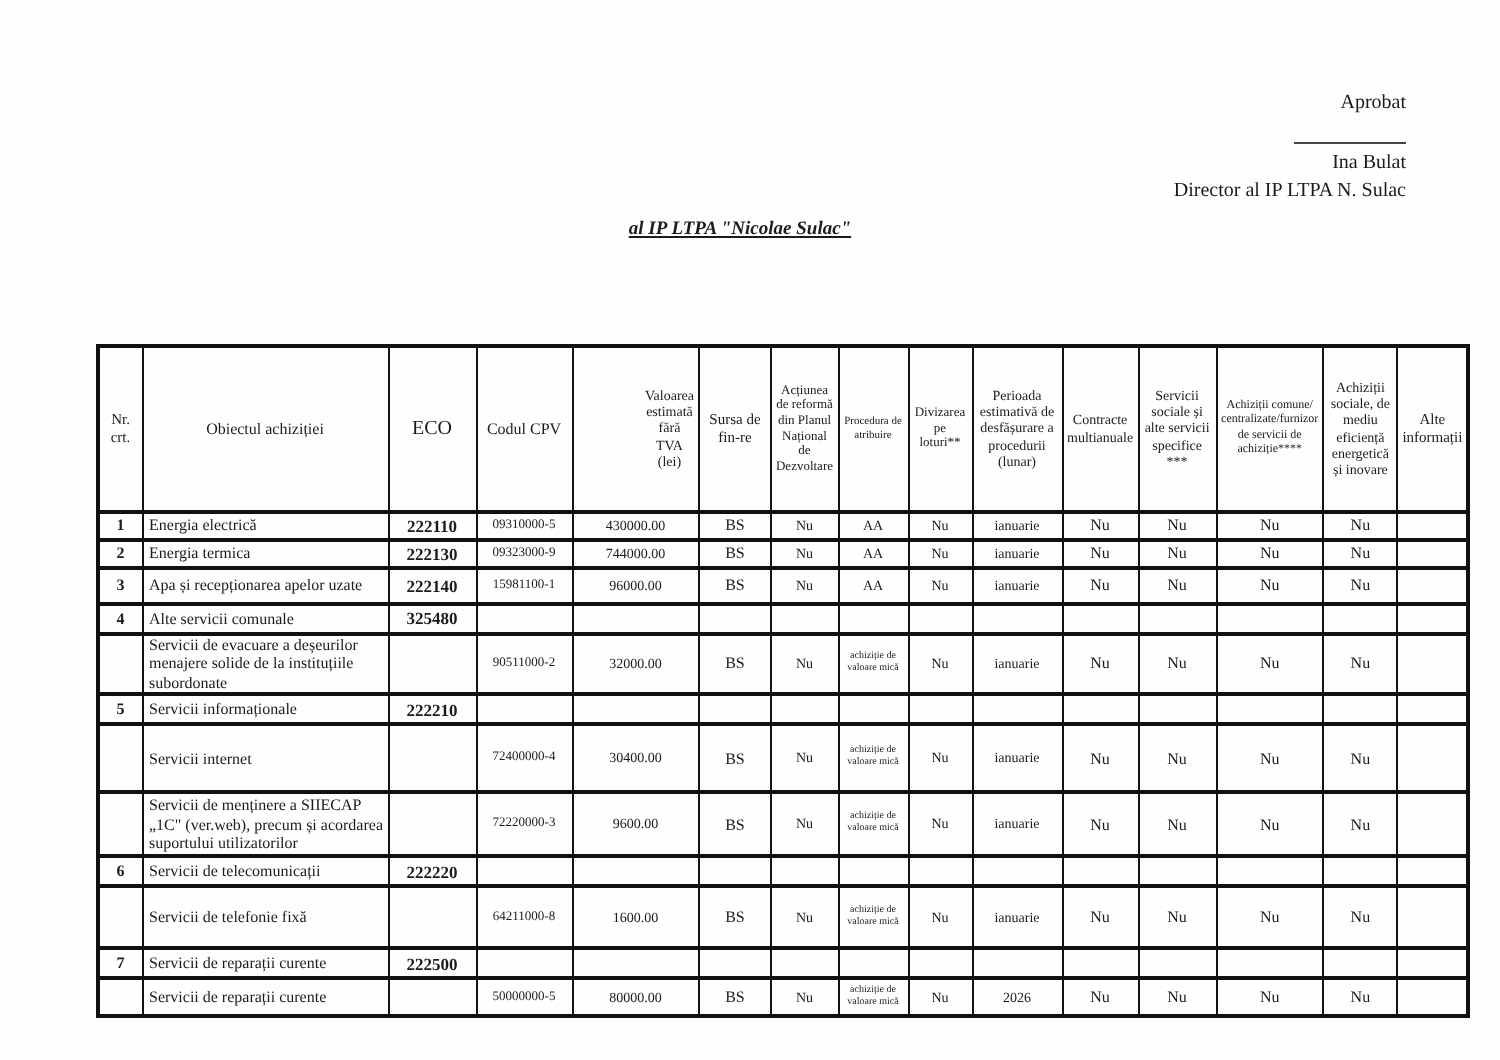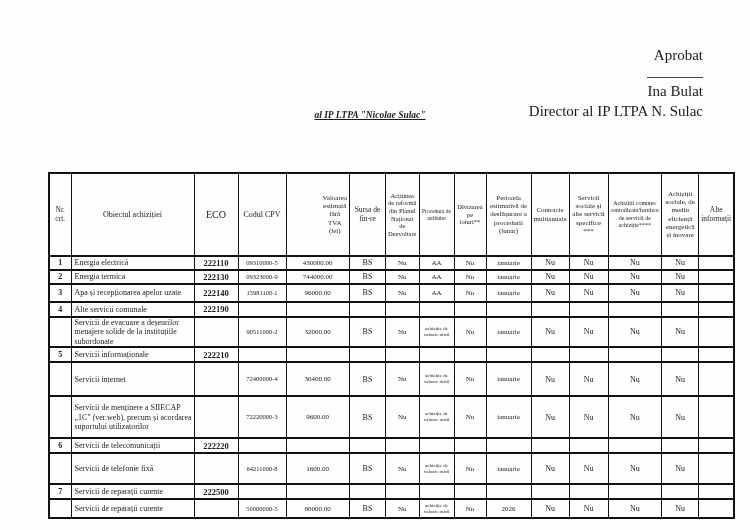--- a/index.html
+++ b/index.html
@@ -9,21 +9,21 @@
     background: #fefefe;
     font-family: "Liberation Serif", serif;
     color: #1b1b1b;
     position: relative;
     overflow: hidden;
   }
 
   
   .approval {
     position: absolute; top: 46px; right: 47px;
-    text-align: right; font-size: 15px; line-height: 1.2;
+    text-align: right; font-size: 10px; line-height: 1.2;
   }
   .approval .sig-line {
     border-top: 1px solid #444;
     width: 56px;
     margin: 13px 0 4px auto;
     height: 0;
   }
   .approval .role { margin-top: 2px; }
 
   
@@ -185,21 +185,21 @@
         <td class="d-period">ianuarie</td>
         <td class="d-multiyear">Nu</td>
         <td class="d-social">Nu</td>
         <td class="d-centralized">Nu</td>
         <td class="d-green">Nu</td>
         <td class="d-other"></td>
       </tr>
       <tr style="height: 15px;">
         <td class="d-num">4</td>
         <td class="d-object">Alte servicii comunale</td>
-        <td class="d-eco">222190</td>
+        <td class="d-eco">325480</td>
         <td class="d-cpv"></td>
         <td class="d-value"></td>
         <td class="d-source"></td>
         <td class="d-reform"></td>
         <td class="d-procedure"></td>
         <td class="d-lots"></td>
         <td class="d-period"></td>
         <td class="d-multiyear"></td>
         <td class="d-social"></td>
         <td class="d-centralized"></td>
@@ -250,21 +250,21 @@
         <td class="d-reform">Nu</td>
         <td class="d-procedure proc-small">achiziție de valoare mică</td>
         <td class="d-lots">Nu</td>
         <td class="d-period">ianuarie</td>
         <td class="d-multiyear">Nu</td>
         <td class="d-social">Nu</td>
         <td class="d-centralized">Nu</td>
         <td class="d-green">Nu</td>
         <td class="d-other"></td>
       </tr>
-      <tr style="height: 42px;">
+      <tr style="height: 32px;">
         <td class="d-num"></td>
         <td class="d-object">Servicii de menținere a SIIECAP „1C" (ver.web), precum și acordarea suportului utilizatorilor</td>
         <td class="d-eco"></td>
         <td class="d-cpv">72220000-3</td>
         <td class="d-value">9600.00</td>
         <td class="d-source">BS</td>
         <td class="d-reform">Nu</td>
         <td class="d-procedure proc-small">achiziție de valoare mică</td>
         <td class="d-lots">Nu</td>
         <td class="d-period">ianuarie</td>

